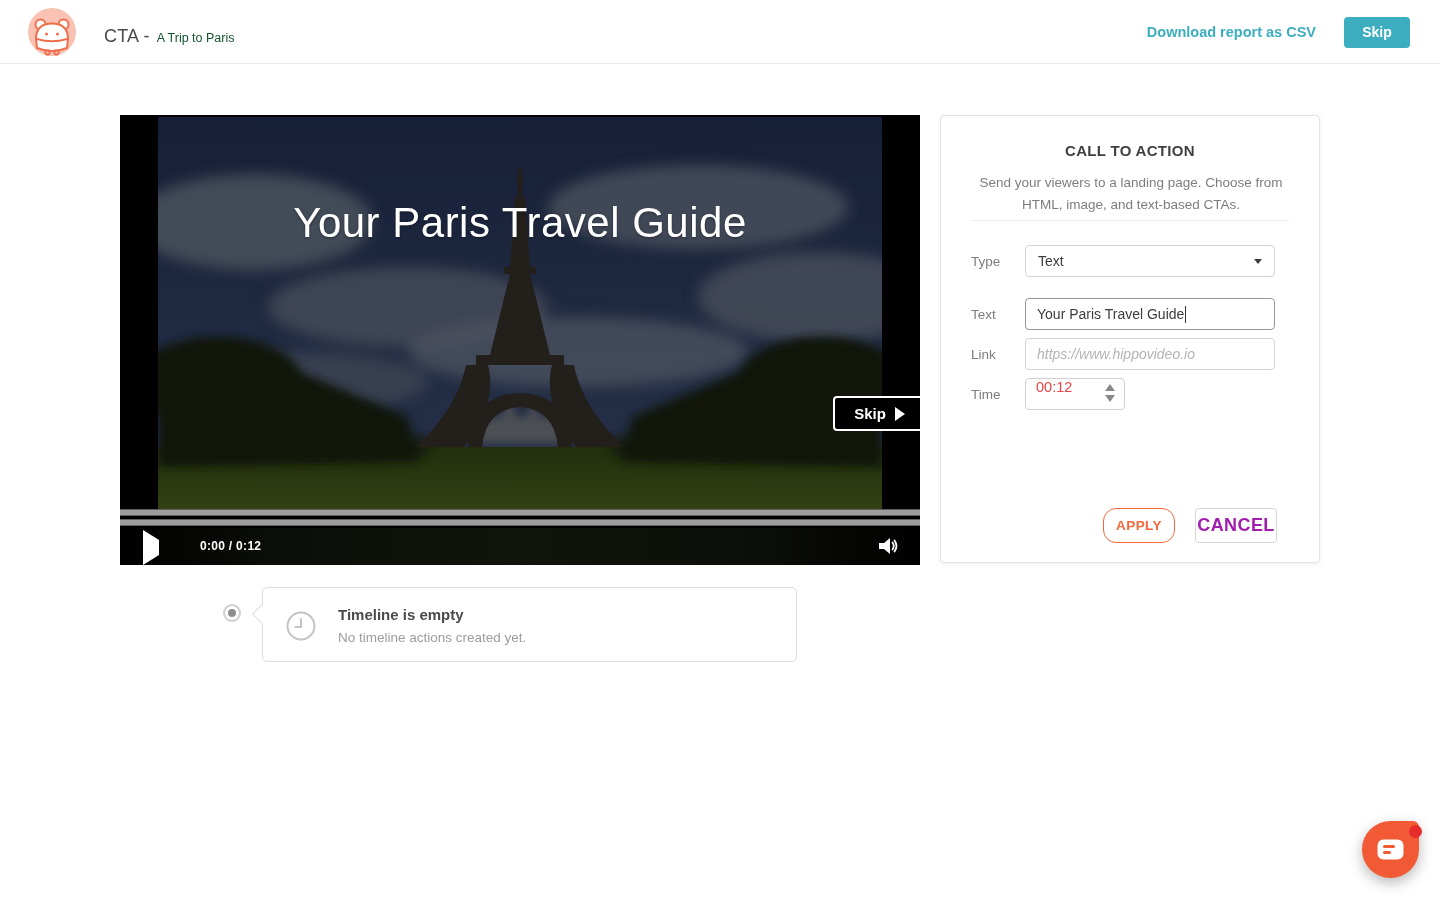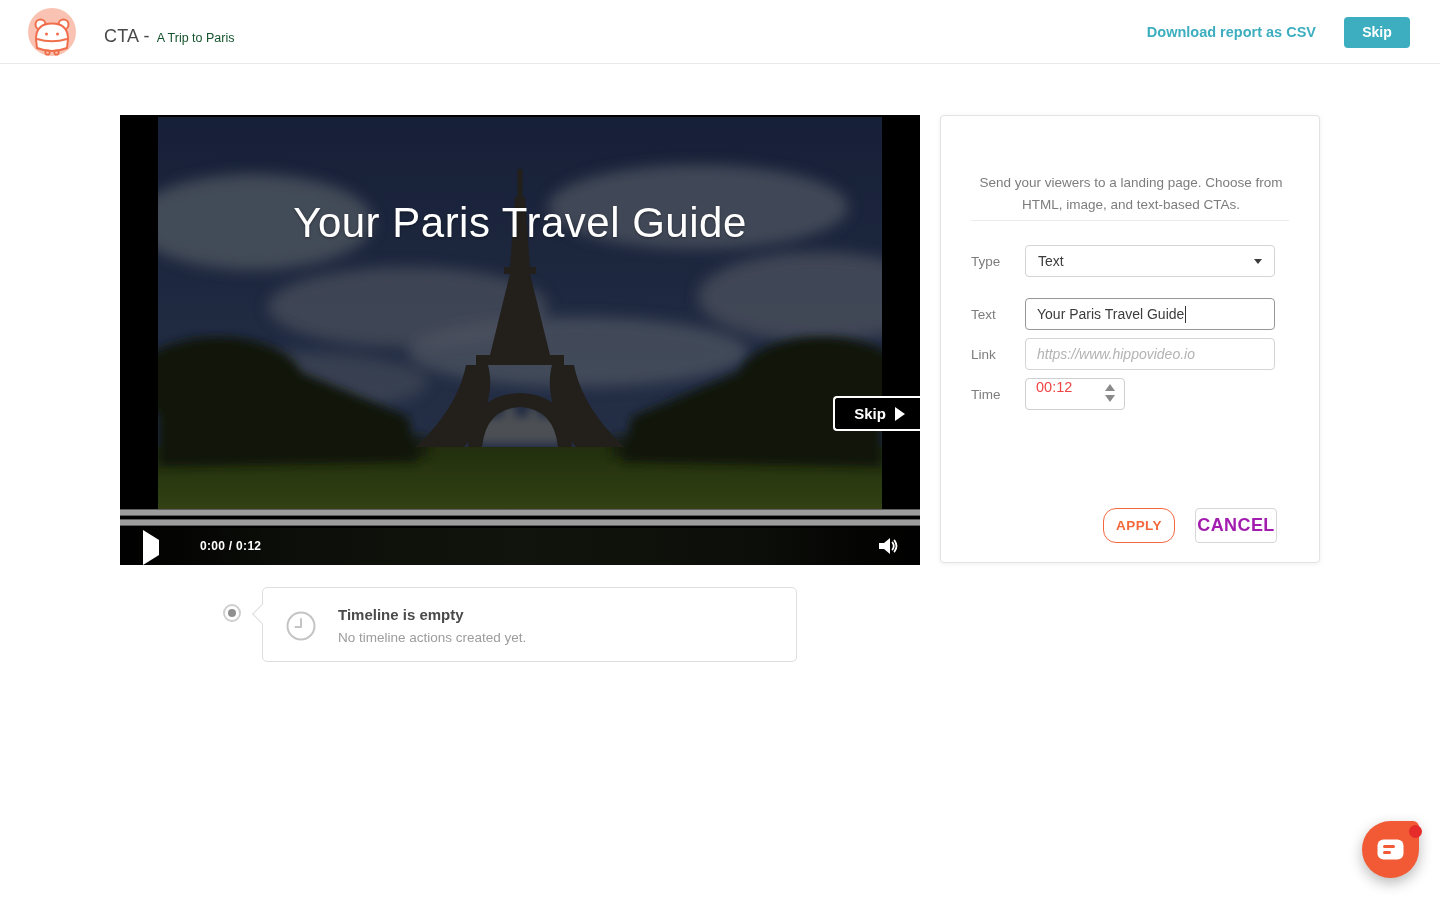--- a/index.html
+++ b/index.html
@@ -208,20 +208,21 @@
       <svg viewBox="0 0 22 18" width="22" height="18">
         <polygon points="0,6 5,6 11,1 11,17 5,12 0,12" fill="#fff"></polygon>
         <path d="M13.5,5.5 Q16,9 13.5,12.5" stroke="#fff" stroke-width="1.8" fill="none" stroke-linecap="round"></path>
         <path d="M15.5,3.5 Q19.5,9 15.5,14.5" stroke="#fff" stroke-width="1.8" fill="none" stroke-linecap="round"></path>
       </svg>
     </button>
   </div>
 </div>
 
 <div class="panel">
+  <div class="panel-title">CALL TO ACTION</div>
   <div class="panel-desc">Send your viewers to a landing page. Choose from HTML, image, and text-based CTAs.</div>
   <div class="panel-divider"></div>
 
   <div class="frow frow-type">
     <span class="flabel">Type</span>
     <div class="fcontrol select-box">
       <span>Text</span>
       <span class="select-caret"></span>
     </div>
   </div>

